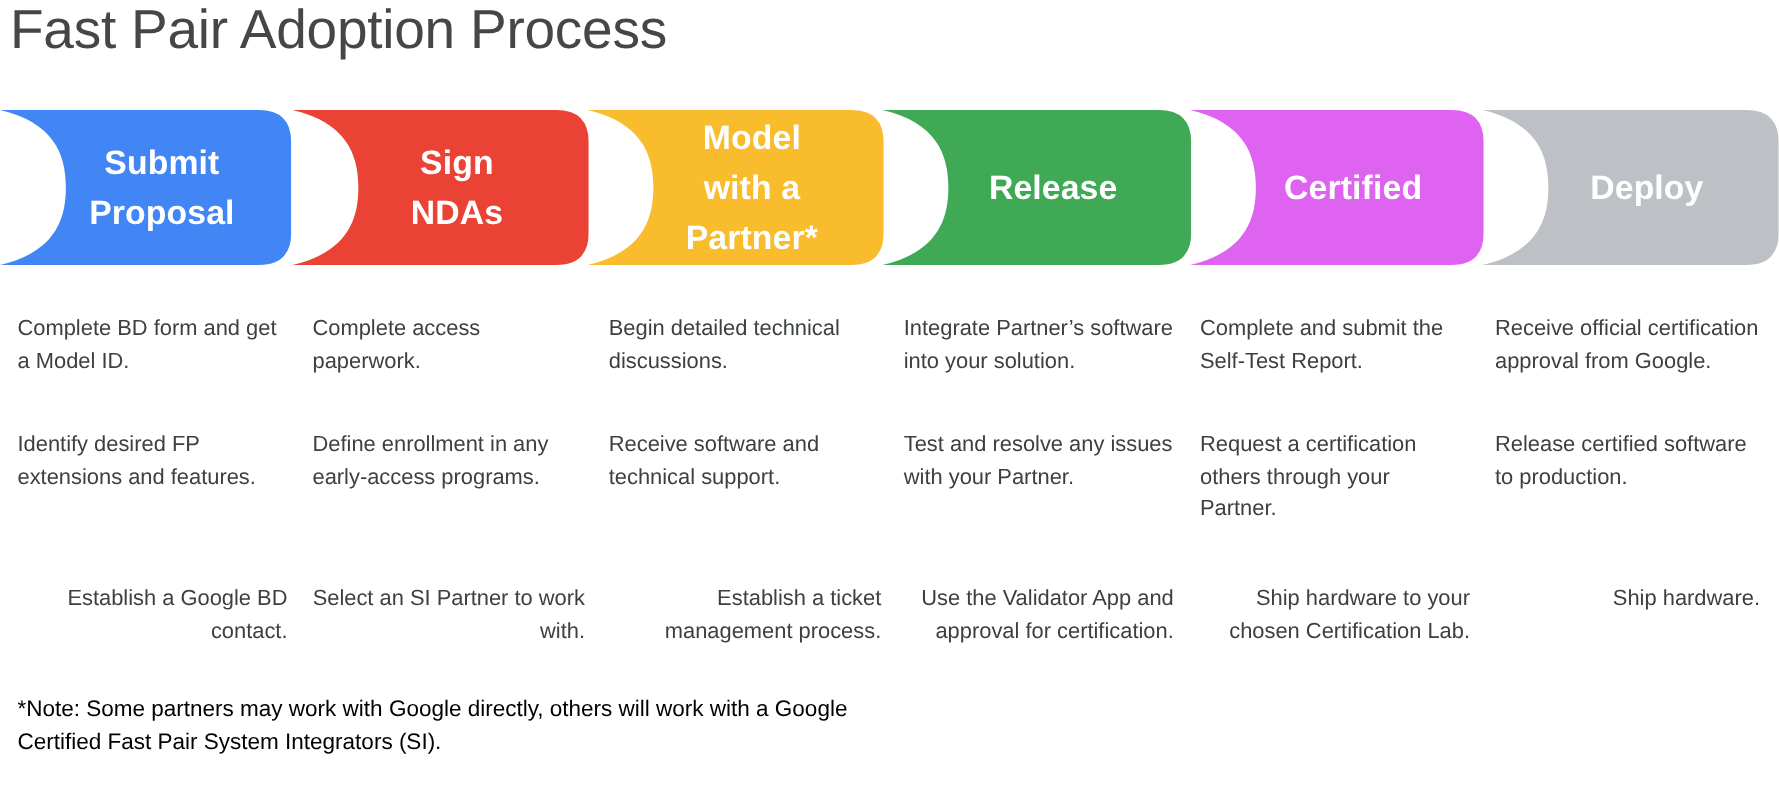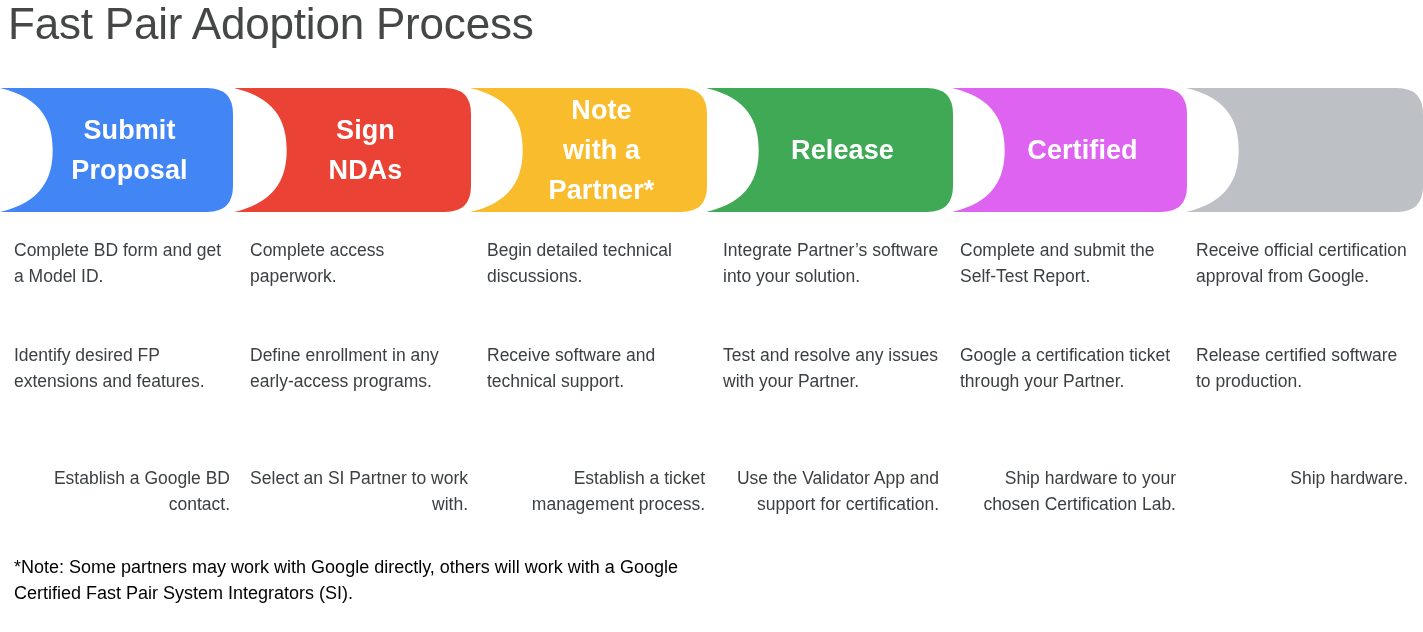--- a/index.html
+++ b/index.html
@@ -88,21 +88,21 @@
     top: 0;
     width: 215px;
   }
   .step-item {
     font-size: 17.5px;
     line-height: 25.5px;
     color: #3c4043;
     margin: 0;
   }
   .slot { position: absolute; left: 0; width: 100%; }
-  .slot-0 { top: 0px; }
+  .slot-0 { top: 12px; }
   .slot-1 { top: 105px; }
   .slot-2 { top: 228px; text-align: right; }
 
   
   .footnote {
     position: absolute;
     left: 14px;
     top: 554px;
     width: 700px;
     font-size: 18px;
@@ -140,21 +140,21 @@
           <div>NDAs</div>
         </div>
       </div>
       <div class="chevron" style="left: 470px; width: 237px;">
         <div class="chevron-shape">
           <svg viewBox="0 0 237 124" preserveAspectRatio="none" xmlns="http://www.w3.org/2000/svg">
             <path d="M 0 0 L 211 0 Q 237 0 237 26 L 237 98 Q 237 124 211 124 L 0 124 C 42.5 114 52.7 89.28 52.7 62 C 52.7 34.720000000000006 42.5 10 0 0 Z" fill="#F9BC2D"></path>
           </svg>
         </div>
         <div class="chevron-label">
-          <div>Note</div>
+          <div>Model</div>
           <div>with a</div>
           <div>Partner*</div>
         </div>
       </div>
       <div class="chevron" style="left: 706px; width: 247px;">
         <div class="chevron-shape">
           <svg viewBox="0 0 247 124" preserveAspectRatio="none" xmlns="http://www.w3.org/2000/svg">
             <path d="M 0 0 L 221 0 Q 247 0 247 26 L 247 98 Q 247 124 221 124 L 0 124 C 42.5 114 52.7 89.28 52.7 62 C 52.7 34.720000000000006 42.5 10 0 0 Z" fill="#3FA956"></path>
           </svg>
         </div>
@@ -171,20 +171,23 @@
         <div class="chevron-label">
           <div>Certified</div>
         </div>
       </div>
       <div class="chevron" style="left: 1186px; width: 237px;">
         <div class="chevron-shape">
           <svg viewBox="0 0 237 124" preserveAspectRatio="none" xmlns="http://www.w3.org/2000/svg">
             <path d="M 0 0 L 211 0 Q 237 0 237 26 L 237 98 Q 237 124 211 124 L 0 124 C 42.5 114 52.7 89.28 52.7 62 C 52.7 34.720000000000006 42.5 10 0 0 Z" fill="#BDC1C6"></path>
           </svg>
         </div>
+        <div class="chevron-label">
+          <div>Deploy</div>
+        </div>
       </div>
     </div>
 
   <div class="columns">
       <div class="column" style="left: 14px; width: 216px;">
         <div class="slot slot-0">
           <p class="step-item">Complete BD form and get a Model ID.</p>
         </div>
         <div class="slot slot-1">
           <p class="step-item">Identify desired FP extensions and features.</p>
@@ -216,29 +219,29 @@
         </div>
       </div>
       <div class="column" style="left: 723px; width: 216px;">
         <div class="slot slot-0">
           <p class="step-item">Integrate Partner’s software into your solution.</p>
         </div>
         <div class="slot slot-1">
           <p class="step-item">Test and resolve any issues with your Partner.</p>
         </div>
         <div class="slot slot-2">
-          <p class="step-item">Use the Validator App and support for certification.</p>
+          <p class="step-item">Use the Validator App and approval for certification.</p>
         </div>
       </div>
       <div class="column" style="left: 960px; width: 216px;">
         <div class="slot slot-0">
           <p class="step-item">Complete and submit the Self-Test Report.</p>
         </div>
         <div class="slot slot-1">
-          <p class="step-item">Google a certification ticket through your Partner.</p>
+          <p class="step-item">Request a certification others through your Partner.</p>
         </div>
         <div class="slot slot-2">
           <p class="step-item">Ship hardware to your chosen Certification Lab.</p>
         </div>
       </div>
       <div class="column" style="left: 1196px; width: 212px;">
         <div class="slot slot-0">
           <p class="step-item">Receive official certification approval from Google.</p>
         </div>
         <div class="slot slot-1">

